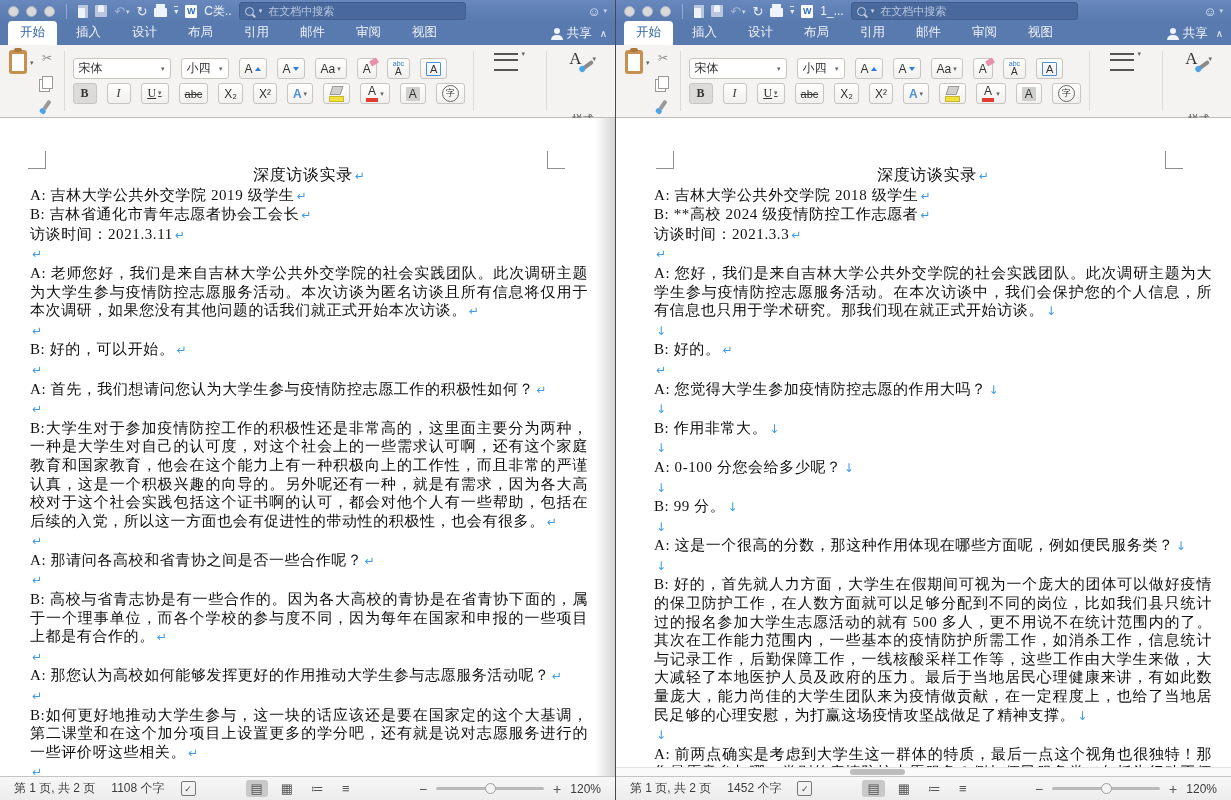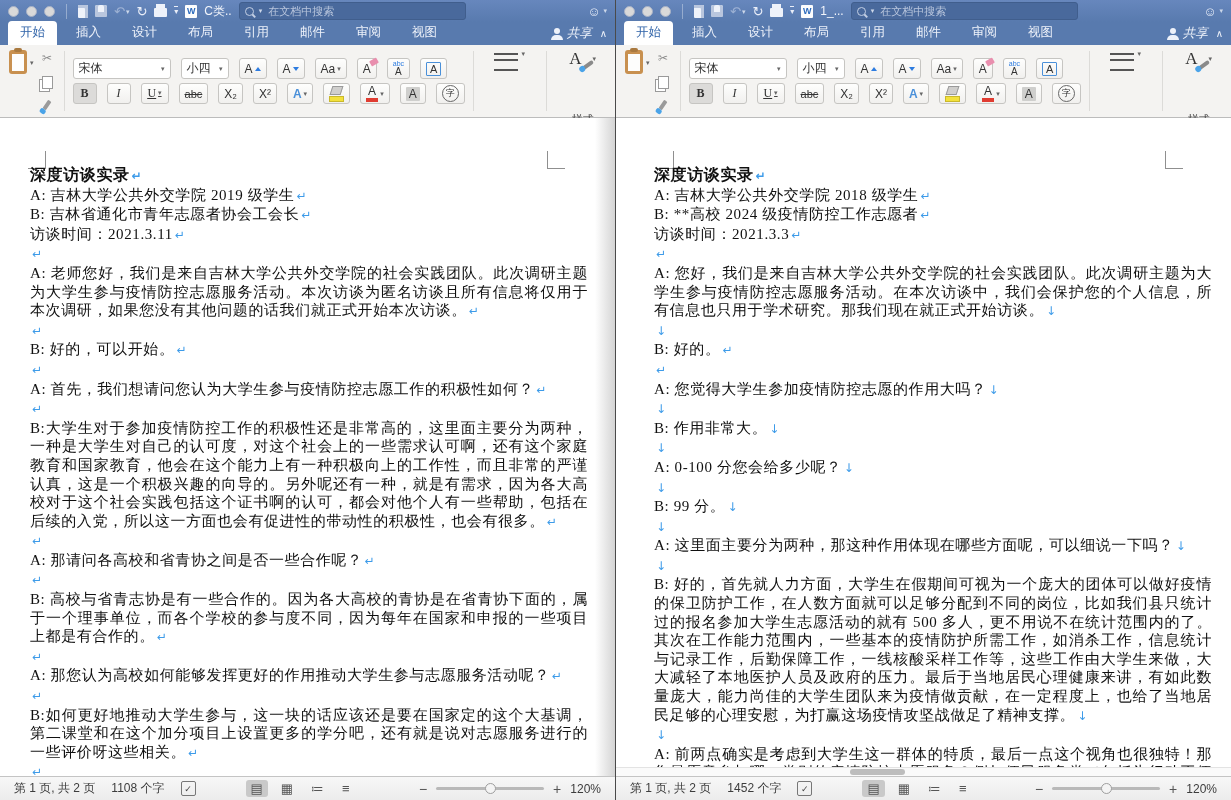--- a/index.html
+++ b/index.html
@@ -28,21 +28,21 @@
   .mag::after{content:"";position:absolute;width:4px;height:1.5px;background:#c3cfe4;transform:rotate(45deg);left:6px;top:7px;}
   .searchbox input{flex:1;background:transparent;border:none;outline:none;color:#b9c6dd;font-size:11px;min-width:0;}
   .searchbox input::placeholder{color:#b9c6dd;}
   .smiley{margin-left:auto;color:#e9eef8;font-size:13px;display:flex;align-items:center;gap:2px;}
 
   
   .tabbar{height:23px;flex:none;background:#587aae;display:flex;align-items:flex-end;padding:0 8px;gap:7px;}
   .tab{padding:3px 12px 4px;color:#eef2fa;font-size:12.5px;border-radius:4px 4px 0 0;white-space:nowrap;}
   .tab.active{background:#fff;color:#2e62a8;}
   .tab-right{margin-left:auto;display:flex;align-items:center;gap:8px;padding-bottom:3px;}
-  .share{display:flex;align-items:center;gap:4px;color:#eef2fa;font-size:12.5px;font-style:italic;}
+  .share{display:flex;align-items:center;gap:4px;color:#eef2fa;font-size:12.5px;}
   .person{position:relative;width:12px;height:12px;}
   .person::before{content:"";position:absolute;left:3px;top:0;width:6px;height:6px;border-radius:50%;background:#eef2fa;}
   .person::after{content:"";position:absolute;left:0;bottom:0;width:12px;height:5px;border-radius:6px 6px 0 0;background:#eef2fa;}
   .chev{color:#eef2fa;font-size:10px;}
 
   
   .ribbon{height:68px;flex:none;background:#f4f3f1;border-bottom:1px solid #bcbcbc;display:flex;align-items:stretch;padding:2px 4px;}
   .rgsep{width:1px;background:#dcdbd8;margin:4px 2px;flex:none;}
   .rgroup{display:flex;padding:3px 5px;}
   .gcol{display:flex;flex-direction:column;align-items:center;justify-content:space-between;}
@@ -87,21 +87,21 @@
   .styleico .sbrush{position:absolute;right:-4px;bottom:0;width:12px;height:4px;background:#8a8a8a;border-radius:2px;transform:rotate(-35deg);}
   .styleico .sbrush::after{content:"";position:absolute;left:-4px;top:-1px;width:6px;height:6px;background:#4aa3e8;border-radius:50%;}
 
   
   .docarea{flex:1;position:relative;background:#fff;overflow:hidden;}
   .crop{position:absolute;width:17px;height:17px;top:33px;}
   .crop-tl{border-right:1px solid #8f8f8f;border-bottom:1px solid #8f8f8f;}
   .crop-tr{border-left:1px solid #8f8f8f;border-bottom:1px solid #8f8f8f;}
   .docbody{position:absolute;top:48px;width:558px;font-family:"Liberation Serif","DejaVu Serif",serif;font-size:15px;line-height:18.6px;letter-spacing:0.6px;color:#101010;text-align:justify;}
   .para{min-height:18.6px;}
-  .para.title{font-weight:bold;font-size:16px;}
+  .para.title{text-align:center;font-weight:normal;font-size:16px;}
   .mark{color:#3d9be9;font-family:"DejaVu Sans",sans-serif;font-size:12px;letter-spacing:0;margin-left:2px;}
   .pagedge{position:absolute;top:0;bottom:0;right:0;width:20px;background:linear-gradient(to right,rgba(255,255,255,0),#d4d4d4);}
 
   
   .hscroll{position:absolute;left:0;right:0;bottom:23px;height:8px;background:#fafafa;border-top:1px solid #e3e3e3;}
   .hthumb{position:absolute;left:38%;width:9%;top:1px;height:6px;background:#bdbdbd;border-radius:3px;}
   .statusbar{height:23px;flex:none;background:linear-gradient(#f7f7f7,#ececec);border-top:1px solid #c4c4c4;display:flex;align-items:center;padding:0 14px;font-size:12px;color:#3c3c3c;gap:16px;}
   .proof{width:13px;height:13px;border:1px solid #777;border-radius:2px;font-size:9px;color:#444;display:flex;align-items:center;justify-content:center;}
   .views{display:flex;gap:8px;margin-left:34px;}
   .vbtn{font-size:13px;color:#555;padding:0 5px;border-radius:3px;line-height:17px;}
@@ -494,21 +494,21 @@
           <div class="para"><span>B: 好的。</span><span class="mark">↵</span></div>
           <div class="para"><span></span><span class="mark">↵</span></div>
           <div class="para"><span>A: 您觉得大学生参加疫情防控志愿的作用大吗？</span><span class="mark">↓</span></div>
           <div class="para"><span></span><span class="mark">↓</span></div>
           <div class="para"><span>B: 作用非常大。</span><span class="mark">↓</span></div>
           <div class="para"><span></span><span class="mark">↓</span></div>
           <div class="para"><span>A: 0-100 分您会给多少呢？</span><span class="mark">↓</span></div>
           <div class="para"><span></span><span class="mark">↓</span></div>
           <div class="para"><span>B: 99 分。</span><span class="mark">↓</span></div>
           <div class="para"><span></span><span class="mark">↓</span></div>
-          <div class="para"><span>A: 这里面主要分为两种，那这种作用体现在哪些方面呢，可以细说一下吗？</span><span class="mark">↓</span></div>
+          <div class="para"><span>A: 这是一个很高的分数，那这种作用体现在哪些方面呢，例如便民服务类？</span><span class="mark">↓</span></div>
           <div class="para"><span></span><span class="mark">↓</span></div>
           <div class="para"><span>B: 好的，首先就人力方面，大学生在假期间可视为一个庞大的团体可以做好疫情的保卫防护工作，在人数方面就可以足够分配到不同的岗位，比如我们县只统计过的报名参加大学生志愿活动的就有 500 多人，更不用说不在统计范围内的了。其次在工作能力范围内，一些基本的疫情防护所需工作，如消杀工作，信息统计与记录工作，后勤保障工作，一线核酸采样工作等，这些工作由大学生来做，大大减轻了本地医护人员及政府的压力。最后于当地居民心理健康来讲，有如此数量庞大，能力尚佳的大学生团队来为疫情做贡献，在一定程度上，也给了当地居民足够的心理安慰，为打赢这场疫情攻坚战做足了精神支撑。</span><span class="mark">↓</span></div>
           <div class="para"><span></span><span class="mark">↓</span></div>
           <div class="para"><span>A: 前两点确实是考虑到大学生这一群体的特质，最后一点这个视角也很独特！那您最愿意参加哪一类别的疫情防控志愿服务？例如便民服务类（包括为行动不便者或老年人采购必需品等）、秩序维护类、心理疏导类、综合服务类（包括场</span></div>
         </div>
       <div class="hscroll" style="bottom:0;">
           <span class="hthumb"></span>
         </div>
     </div>
 

